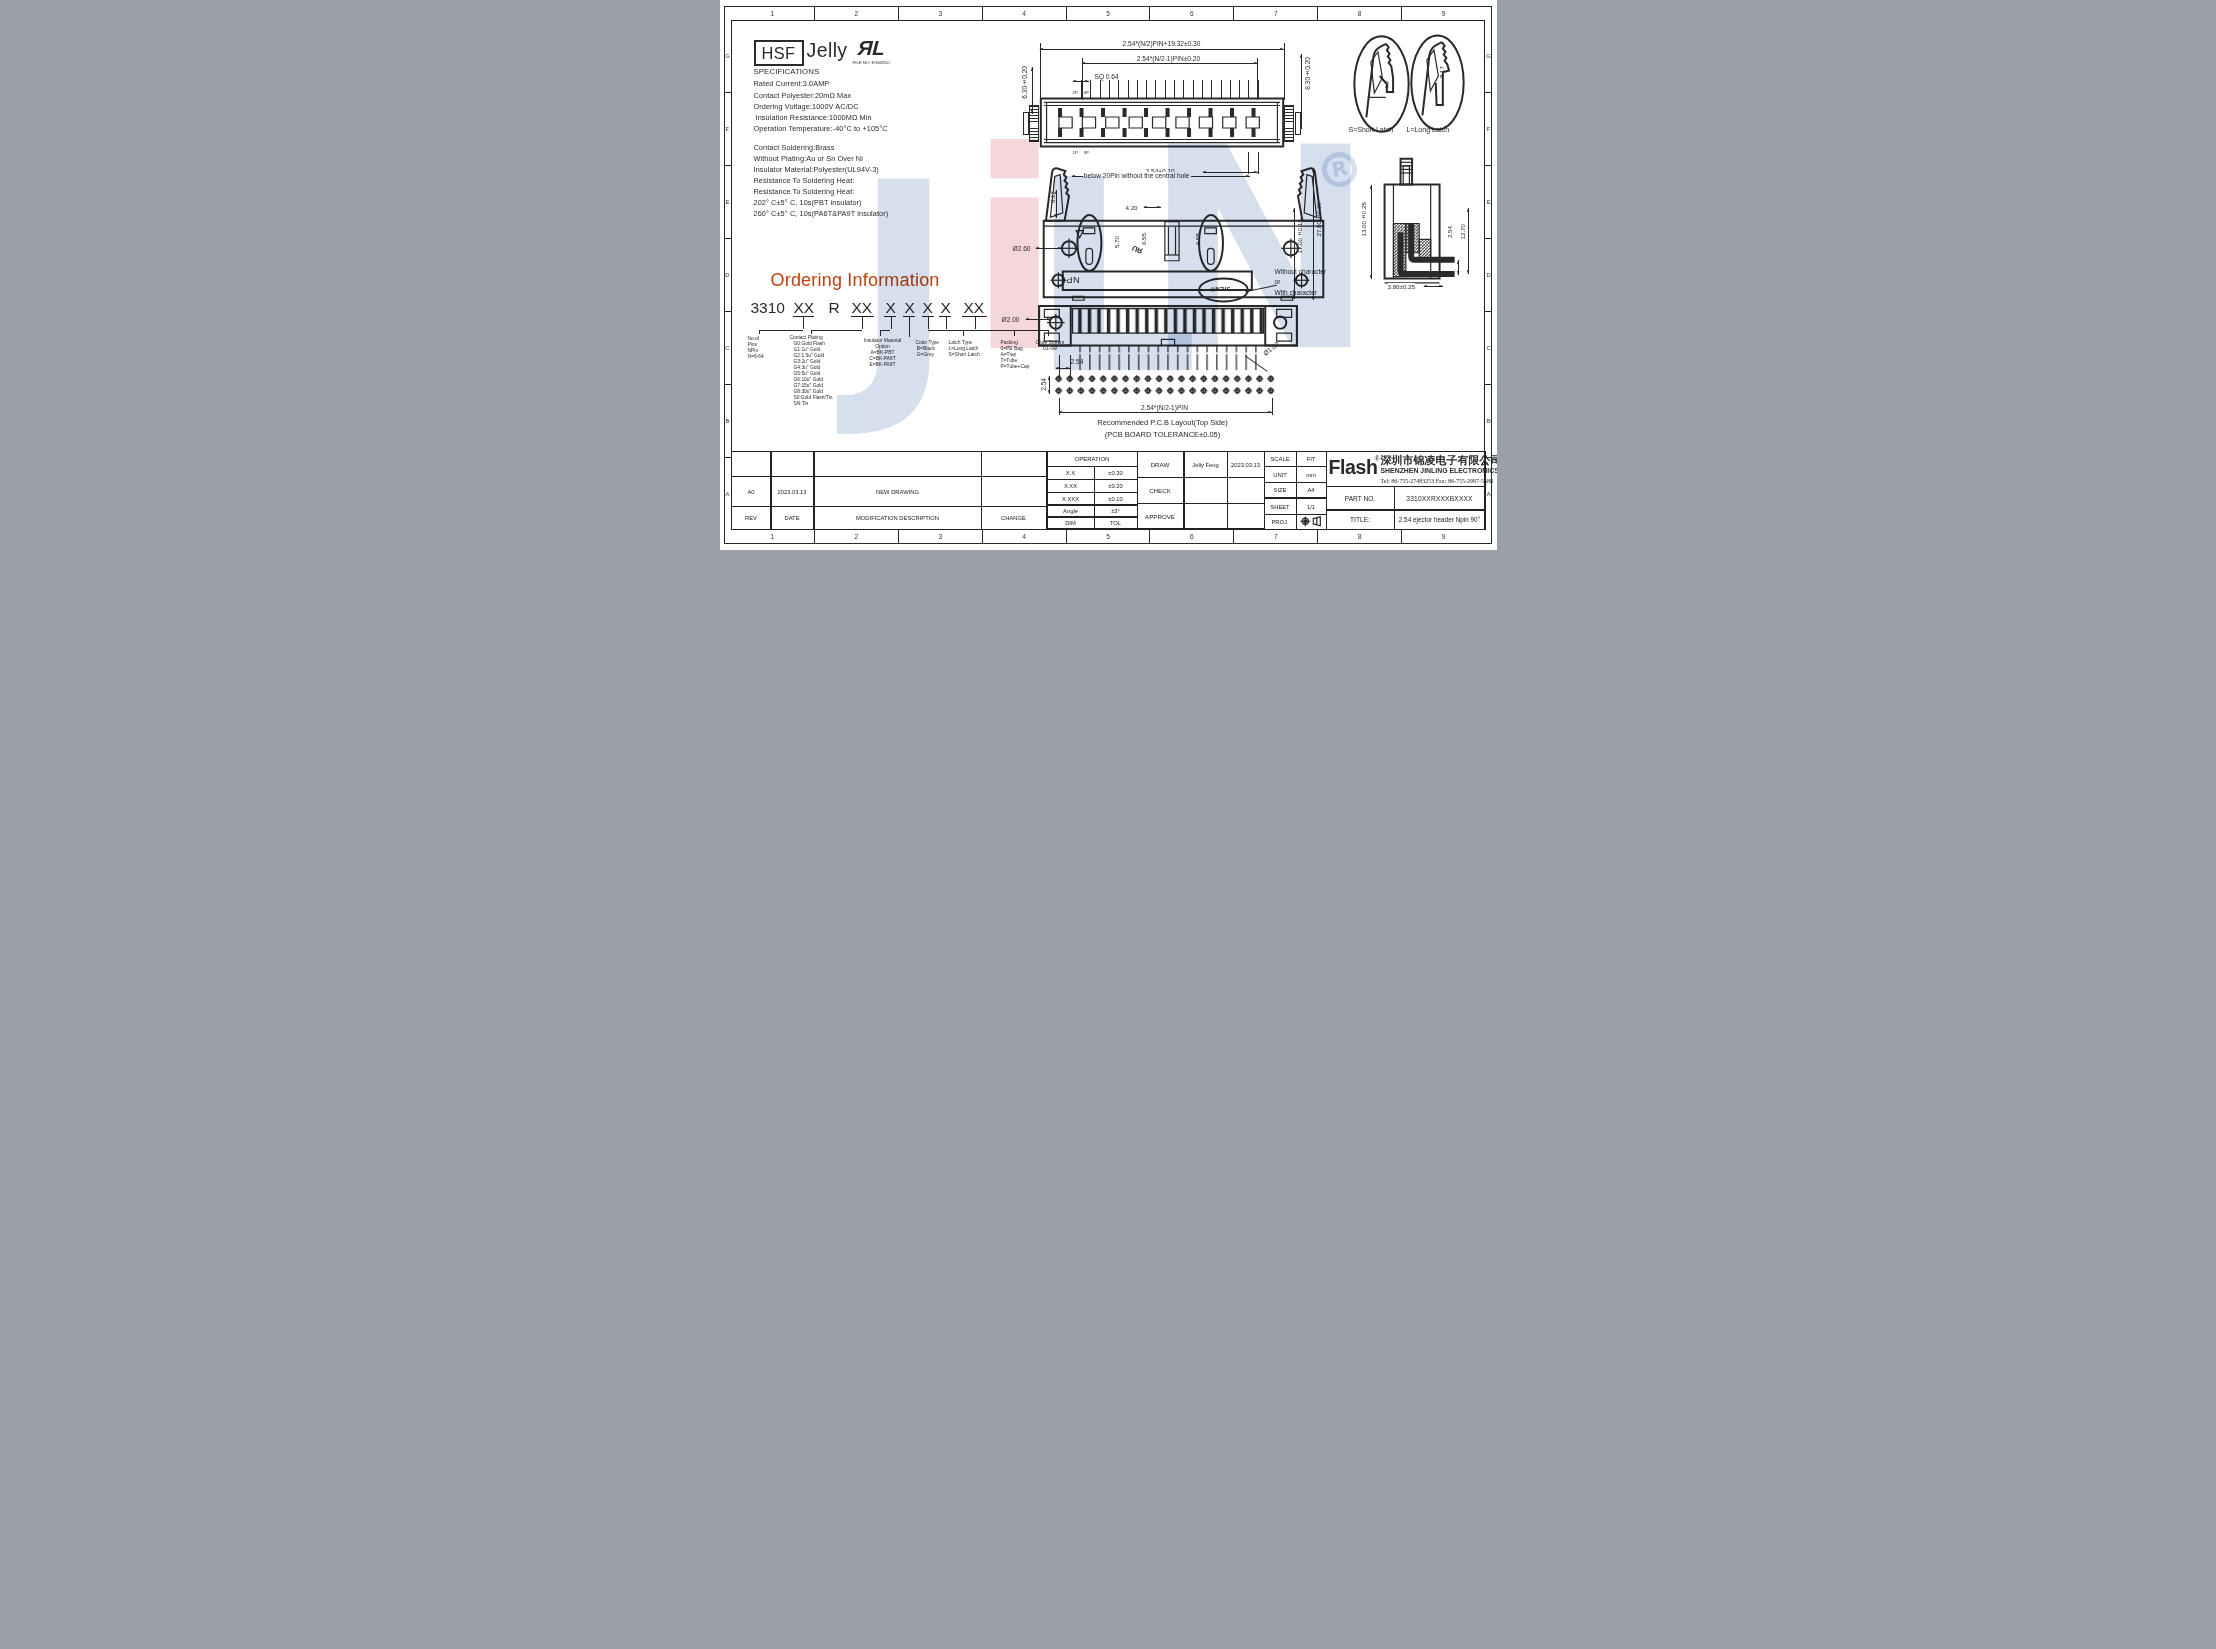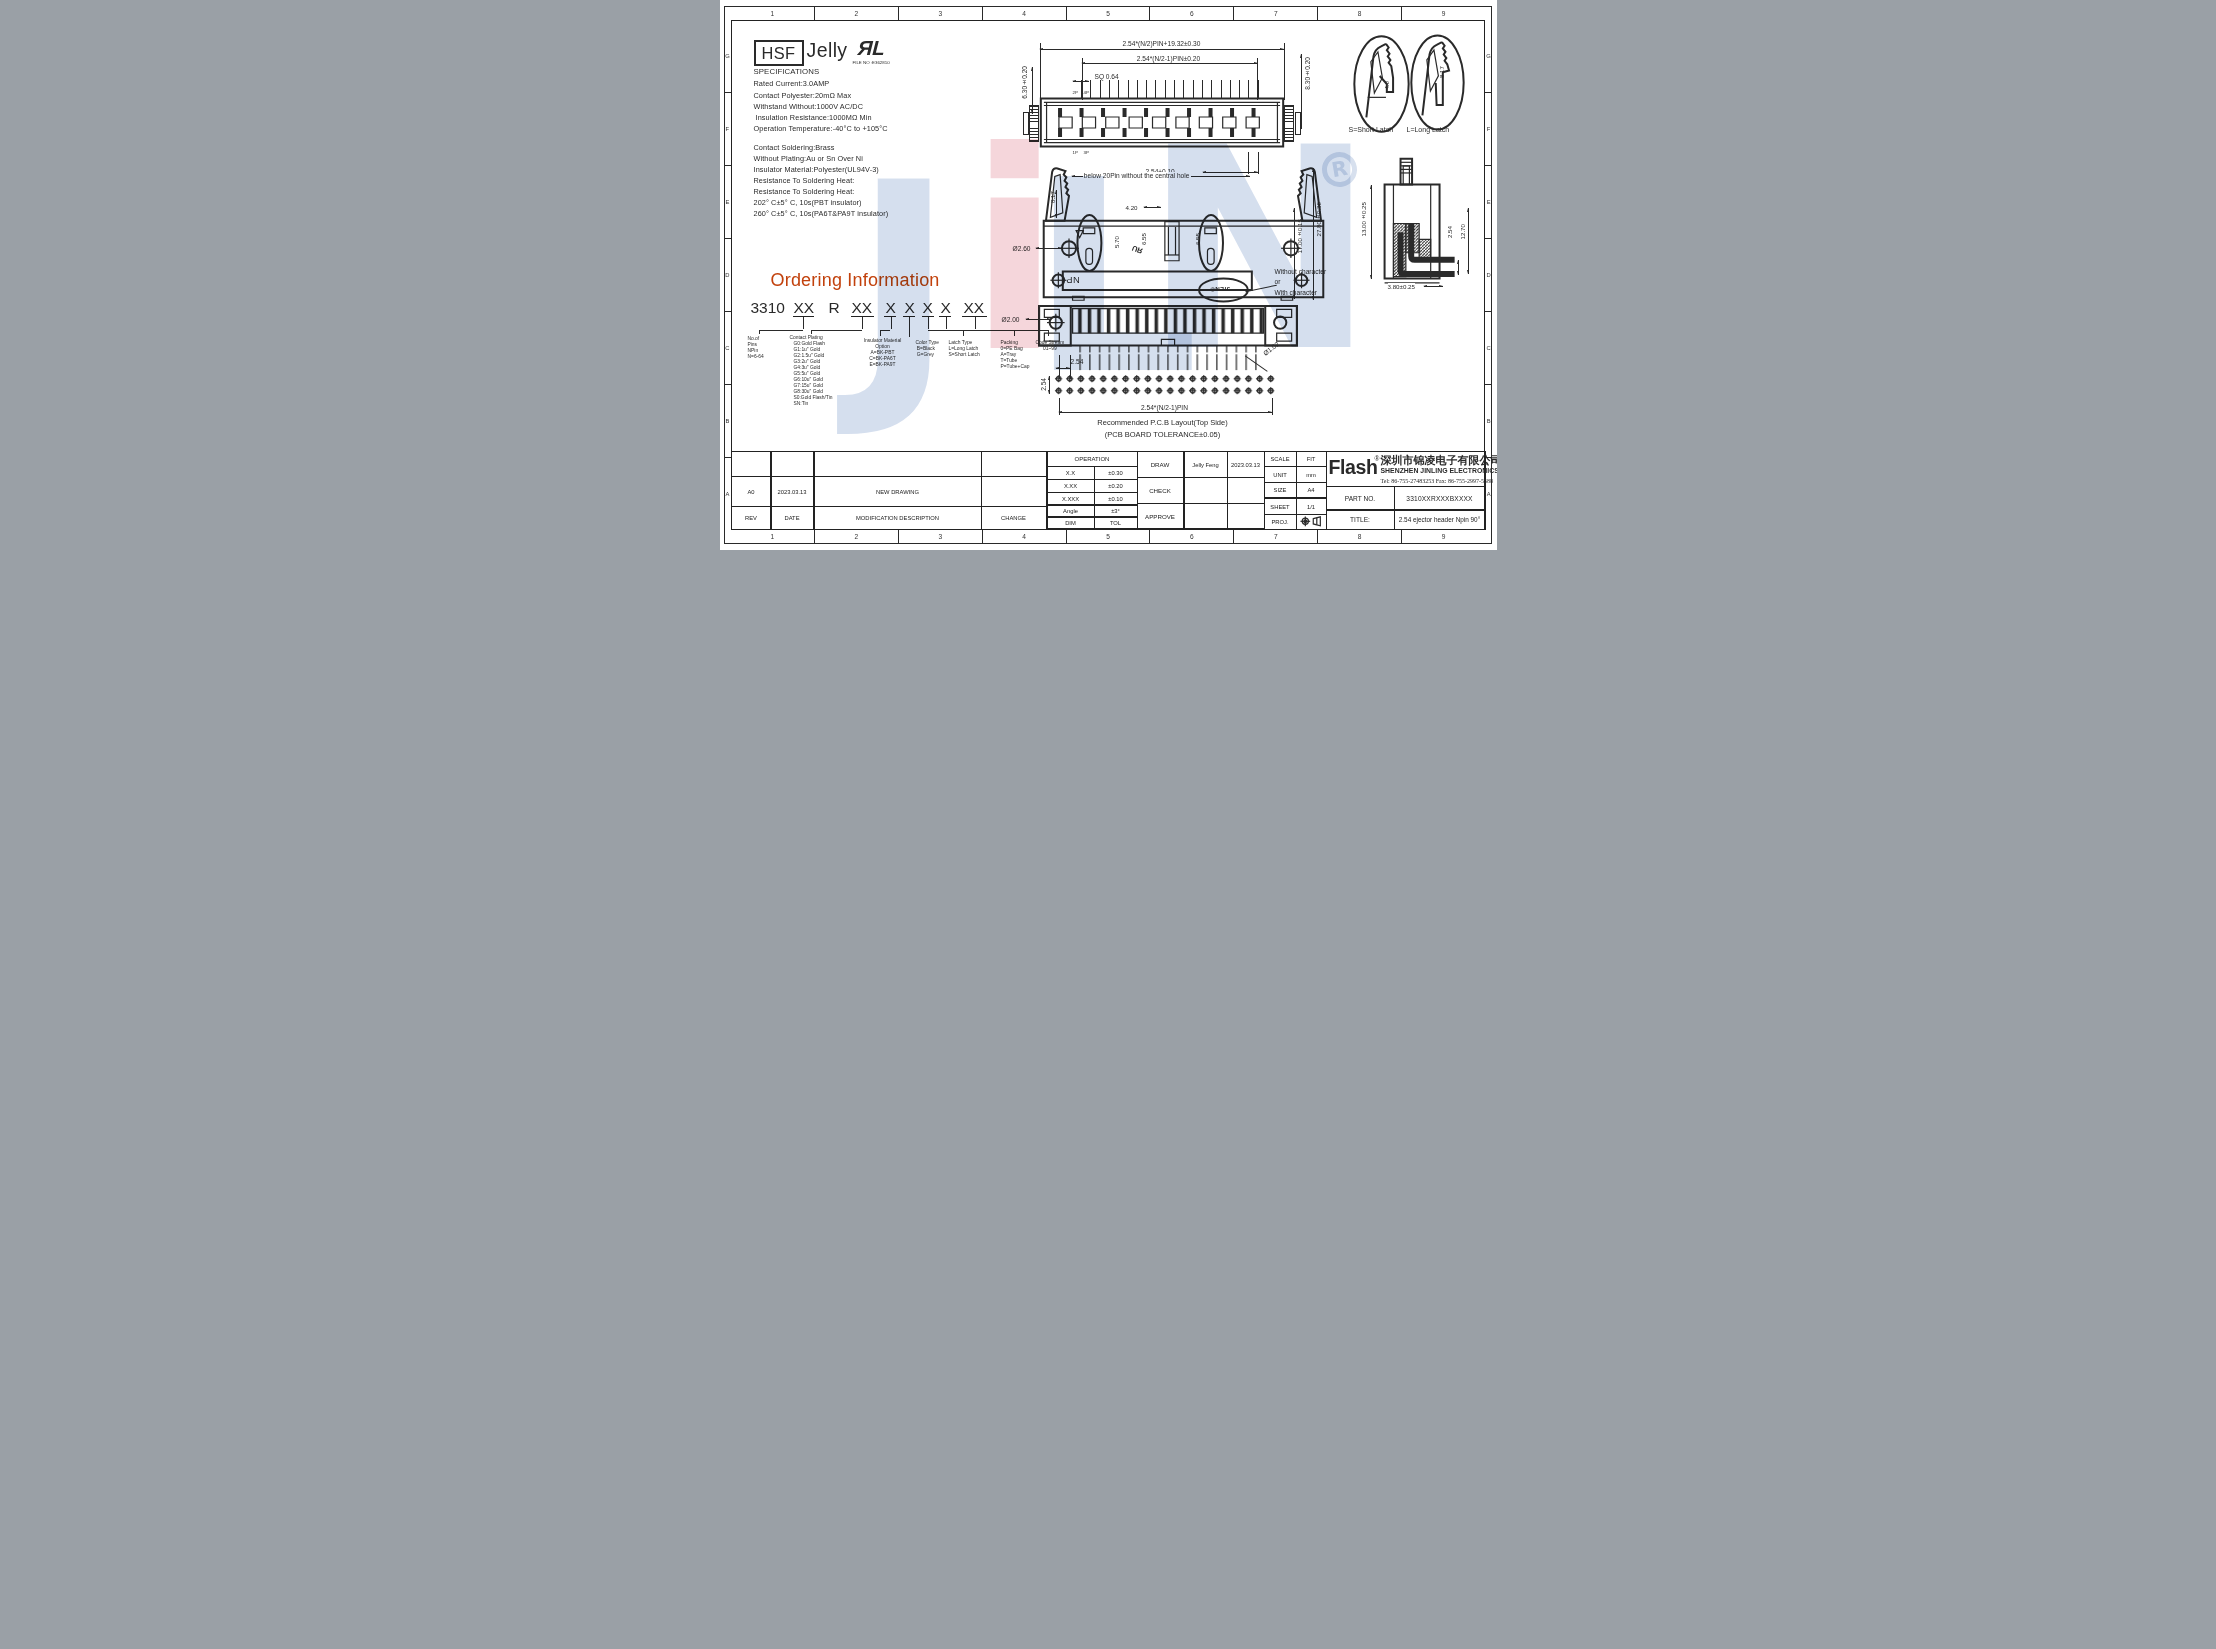--- a/index.html
+++ b/index.html
@@ -96,21 +96,21 @@
               display:flex;align-items:center;justify-content:center;font-size:20.4px;color:#cdd8ea;transform:rotate(-10deg);">R</div>
 
   <div class="t" style="left:34px;top:40px;width:46px;height:22px;border:2.7px solid #2a2a2a;display:flex;align-items:center;justify-content:center;font-size:16.4px;letter-spacing:0.4px;">HSF</div>
   <div class="t" style="left:87px;top:39px;font-size:19.5px;letter-spacing:0.4px;">Jelly</div>
   <div class="t" style="left:138px;top:37px;font-size:20.4px;font-weight:700;transform:skewX(-14deg);">ЯL</div>
   <div class="t" style="left:133px;top:60px;font-size:4.4px;">FILE NO :E362810</div>
 
   <div class="t spec" style="left:34px;top:66px;font-size:7.8px;">SPECIFICATIONS</div>
   <div class="t spec" style="left:34px;top:78px;">Rated Current:3.0AMP</div>
   <div class="t spec" style="left:34px;top:90px;">Contact Polyester:20mΩ Max</div>
-  <div class="t spec" style="left:34px;top:101px;">Withstand Without:1000V AC/DC</div>
+  <div class="t spec" style="left:34px;top:101px;">Ordering Voltage:1000V AC/DC</div>
   <div class="t spec" style="left:36px;top:112px;">Insulation Resistance:1000MΩ Min</div>
   <div class="t spec" style="left:34px;top:123px;">Operation Temperature:-40°C to +105°C</div>
 
   <div class="t spec" style="left:34px;top:142px;">Contact Soldering:Brass</div>
   <div class="t spec" style="left:34px;top:153px;">Without Plating:Au or Sn Over Ni</div>
   <div class="t spec" style="left:34px;top:164px;">Insulator Material:Polyester(UL94V-3)</div>
   <div class="t spec" style="left:34px;top:175px;">Resistance To Soldering Heat:</div>
   <div class="t spec" style="left:34px;top:186px;">Resistance To Soldering Heat:</div>
   <div class="t spec" style="left:34px;top:197px;">202° C±5° C, 10s(PBT insulator)</div>
   <div class="t spec" style="left:34px;top:208px;">260° C±5° C, 10s(PA6T&amp;PA9T insulator)</div>

